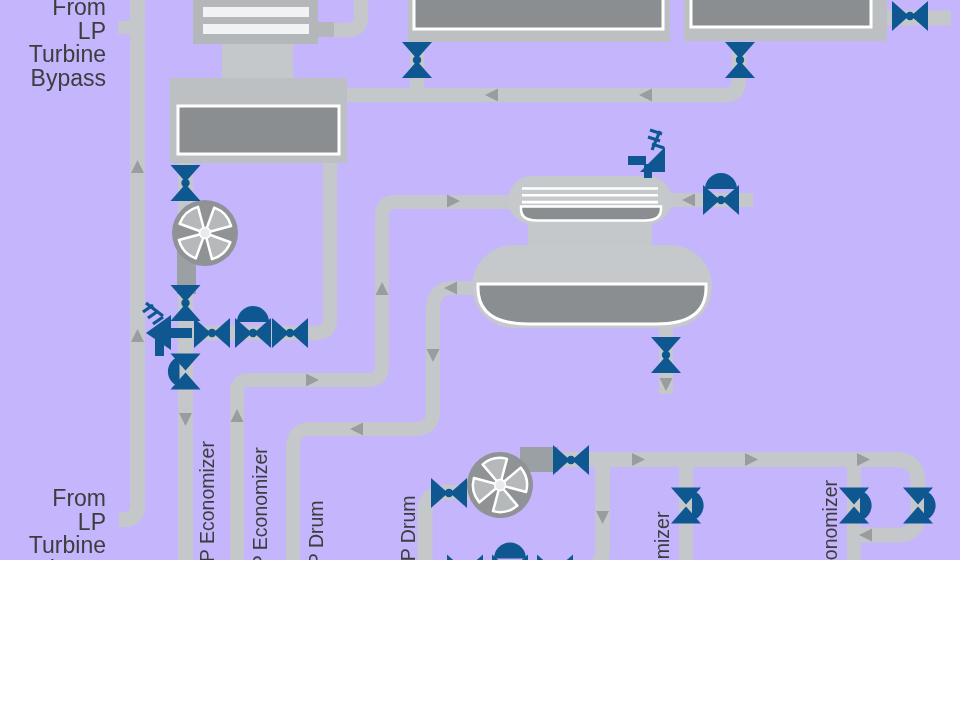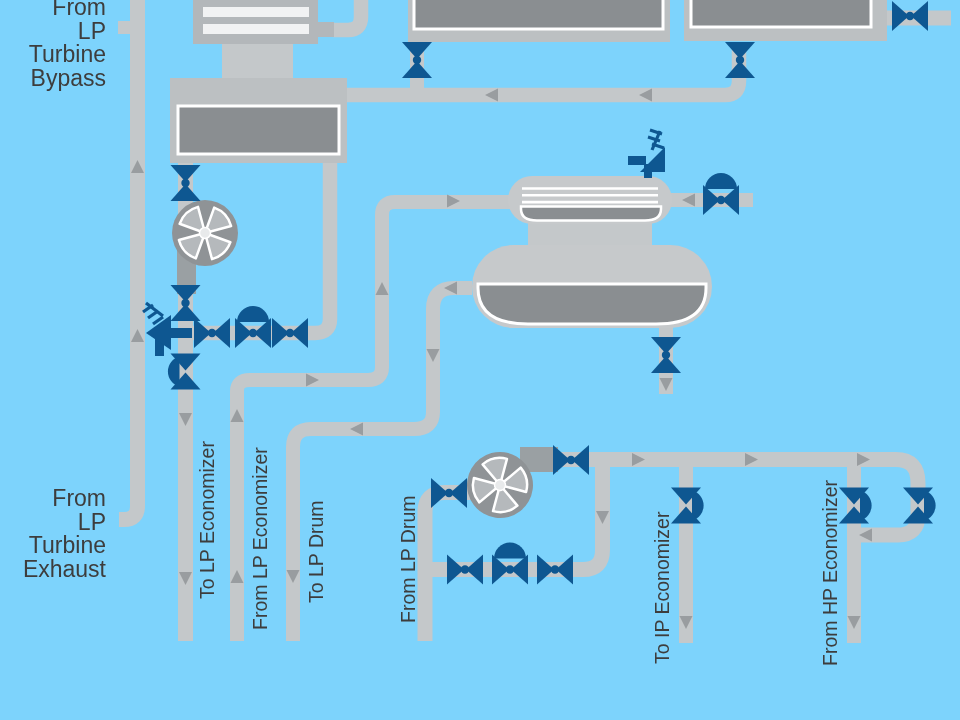--- a/index.html
+++ b/index.html
@@ -1,16 +1,16 @@
 <!DOCTYPE html>
 <html><head>
 <meta charset="utf-8">
 <style>
   html,body{margin:0;padding:0;background:#fff;}
-  .stage{position:relative;width:960px;height:720px;background:#7dd3fc;overflow:hidden;
+  .stage{position:relative;width:960px;height:560px;background:#c4b5fd;overflow:hidden;
          font-family:"Liberation Sans","DejaVu Sans",sans-serif;}
   .stage svg{position:absolute;left:0;top:0;}
   .lbl{position:absolute;color:#3d3d3d;}
   .lbl-left{width:108px;text-align:right;font-size:23px;line-height:23.5px;white-space:pre-line;}
   .vlabel{transform-origin:0 0;transform:rotate(-90deg);font-size:19.5px;line-height:22px;white-space:nowrap;}
 </style>
 </head>
 <body>
 
 <div class="stage">

